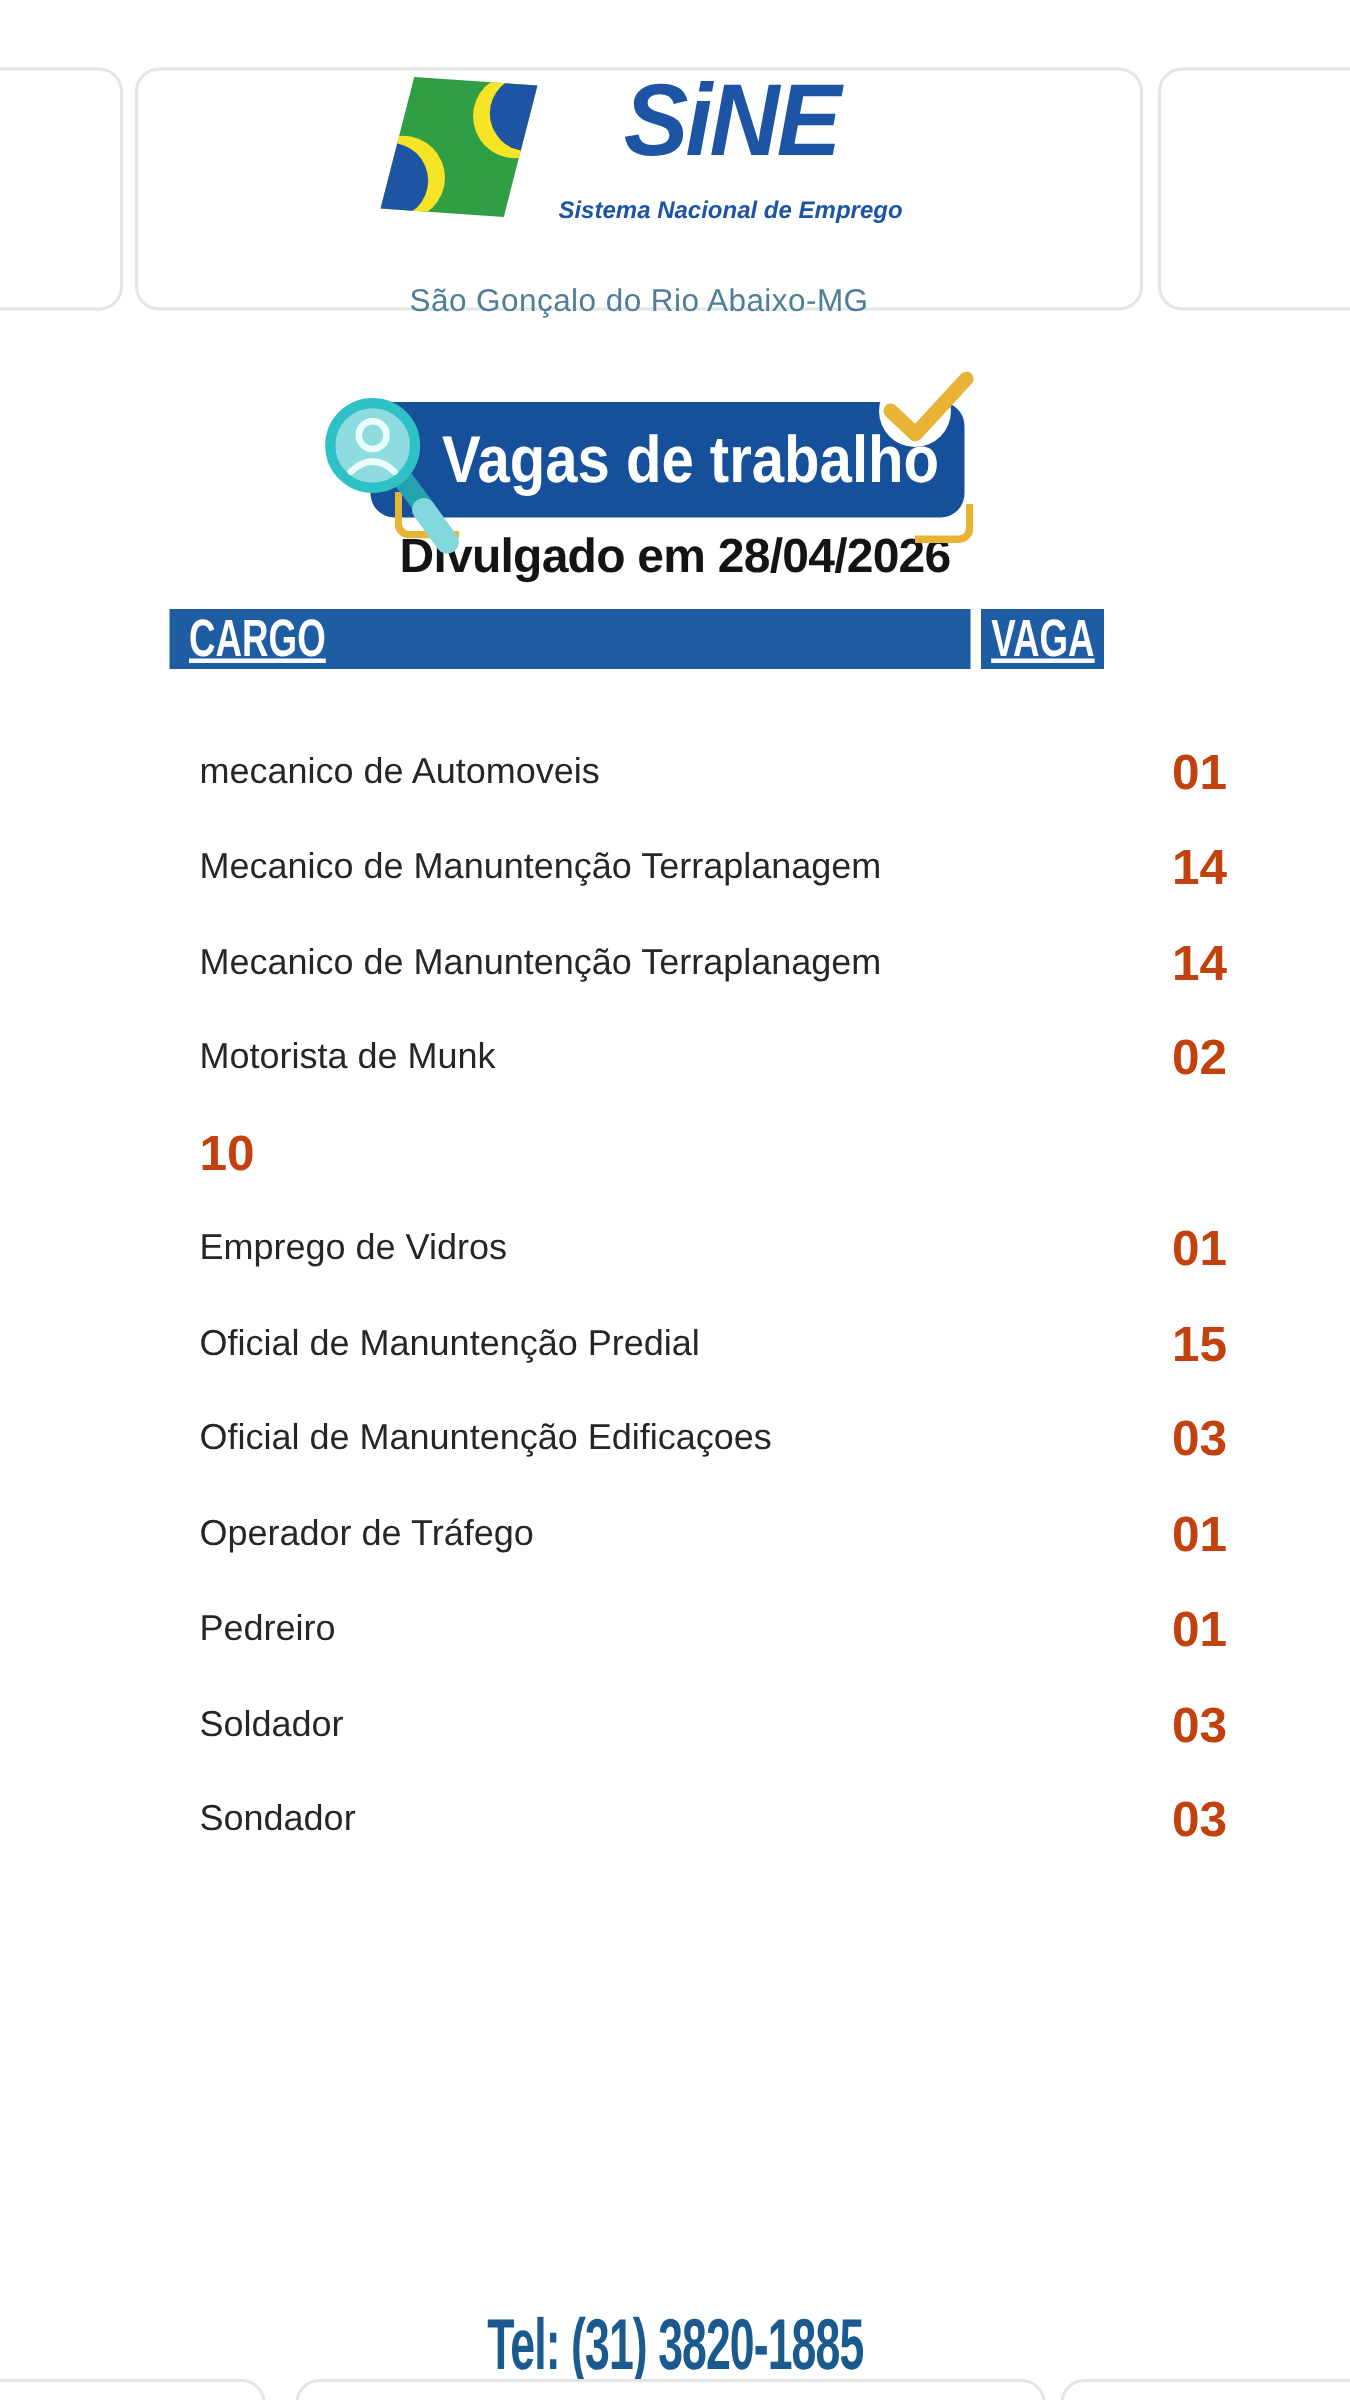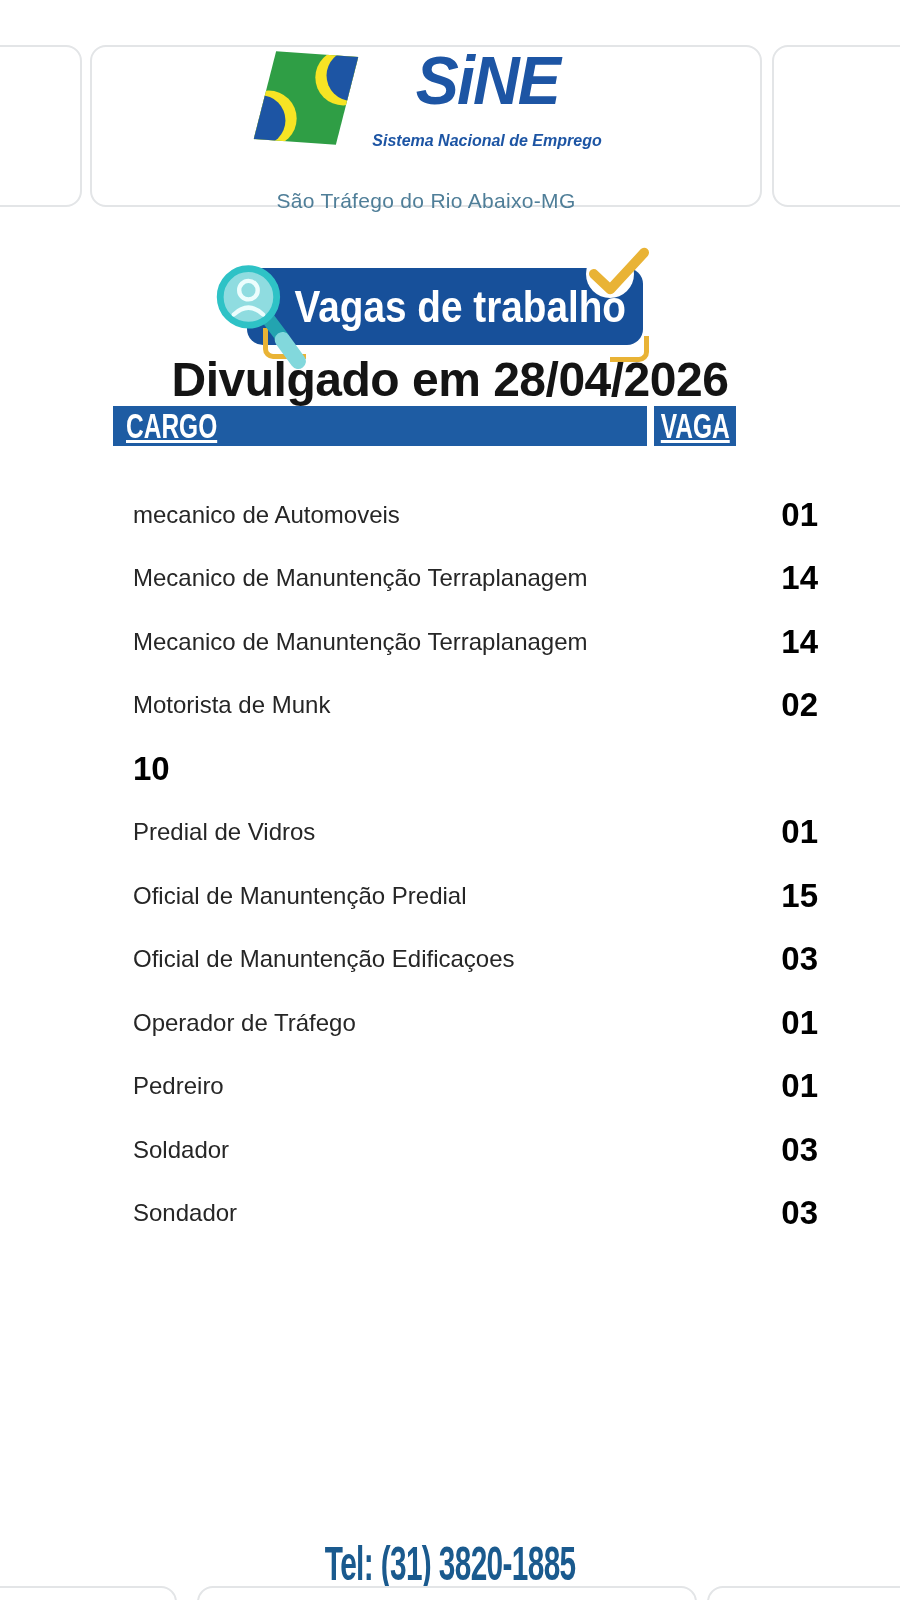--- a/index.html
+++ b/index.html
@@ -38,36 +38,36 @@
   .check-svg{position:absolute;left:588px;top:246px;width:62px;height:50px;z-index:3;}
   .magnifier-svg{position:absolute;left:205px;top:258px;width:120px;height:112px;z-index:3;}
   .bracket-left{position:absolute;left:263px;top:328px;width:38px;height:26px;z-index:1;
           border-left:5px solid var(--gold,#e9c050);border-bottom:5px solid var(--gold,#e9c050);
           border-bottom-left-radius:10px;}
   .bracket-right{position:absolute;left:610px;top:336px;width:34px;height:21px;z-index:1;
           border-right:5px solid var(--gold,#e9c050);border-bottom:5px solid var(--gold,#e9c050);
           border-bottom-right-radius:10px;}
 
   .published{position:absolute;left:0;top:352px;width:900px;text-align:center;
-          font-size:48px;font-weight:800;color:#141414;letter-spacing:-0.5px;}
+          font-size:32px;font-weight:800;color:#141414;letter-spacing:-0.5px;}
 
   
   .theader{position:absolute;left:113px;top:406px;display:flex;gap:7px;}
   .th-cell{height:40px;background:var(--table-header-blue,#1e5ca3);color:#fff;display:flex;
            align-items:center;box-sizing:border-box;text-decoration:underline;}
   .th-cargo{width:534px;padding-left:13px;}
   .th-cargo .th-txt{transform-origin:left center;}
   .th-vaga{width:82px;justify-content:center;}
   .th-txt{font-size:35px;font-weight:bold;transform:scaleX(0.70);white-space:nowrap;}
 
   
   .rows{position:absolute;left:133px;top:483px;width:685px;}
   .row{height:63.5px;display:flex;justify-content:space-between;align-items:center;}
   .cargo{font-size:24px;color:#262626;}
-  .vaga{font-size:33px;font-weight:bold;color:#000000;}
+  .vaga{font-size:33px;font-weight:bold;color:#c2410c;}
 
   
   .note{position:absolute;left:0;top:1430px;width:900px;text-align:center;
         font-size:27px;line-height:35px;color:var(--note-blue,#2e6f95);}
   .phone{position:absolute;left:0;top:1536px;width:900px;text-align:center;}
   .phone span{display:inline-block;font-size:48px;font-weight:bold;letter-spacing:-1px;
         color:var(--phone-blue,#1a5a8e);transform:scaleX(0.62);}
 </style>
 </head>
 <body>
@@ -91,21 +91,21 @@
           <circle cx="109" cy="26" r="27" fill="var(--brand-blue,#1d55a4)"></circle>
           <circle cx="20" cy="72" r="30" fill="var(--logo-yellow,#f7e424)"></circle>
           <circle cx="11" cy="74" r="27" fill="var(--brand-blue,#1d55a4)"></circle>
         </g>
       </svg>
       <div class="logo-texts">
         <div class="sine">SiNE</div>
         <div class="sine-sub">Sistema Nacional de Emprego</div>
       </div>
     </div>
-    <div class="city">São Tráfego do Rio Abaixo-MG</div>
+    <div class="city">São Gonçalo do Rio Abaixo-MG</div>
   </div>
 
   <div class="bracket-left"></div>
   <div class="bracket-right"></div>
   <div class="banner">
     <span class="banner-title">Vagas de trabalho</span>
   </div>
   <div class="banner-notch"></div>
   <svg class="check-svg" viewBox="0 0 64 50">
     <polyline points="6,28 23,44 58,6" fill="none" stroke="var(--gold,#e9b335)" stroke-width="10" stroke-linecap="round" stroke-linejoin="round"></polyline>
@@ -149,21 +149,21 @@
       <div class="row">
         <span class="cargo">Motorista de Munk</span>
         <span class="vaga">02</span>
       </div>
 
       <div class="row">
         <span class="vaga">10</span>
       </div>
 
       <div class="row">
-        <span class="cargo">Predial de Vidros</span>
+        <span class="cargo">Emprego de Vidros</span>
         <span class="vaga">01</span>
       </div>
 
       <div class="row">
         <span class="cargo">Oficial de Manuntenção Predial</span>
         <span class="vaga">15</span>
       </div>
 
       <div class="row">
         <span class="cargo">Oficial de Manuntenção Edificaçoes</span>

